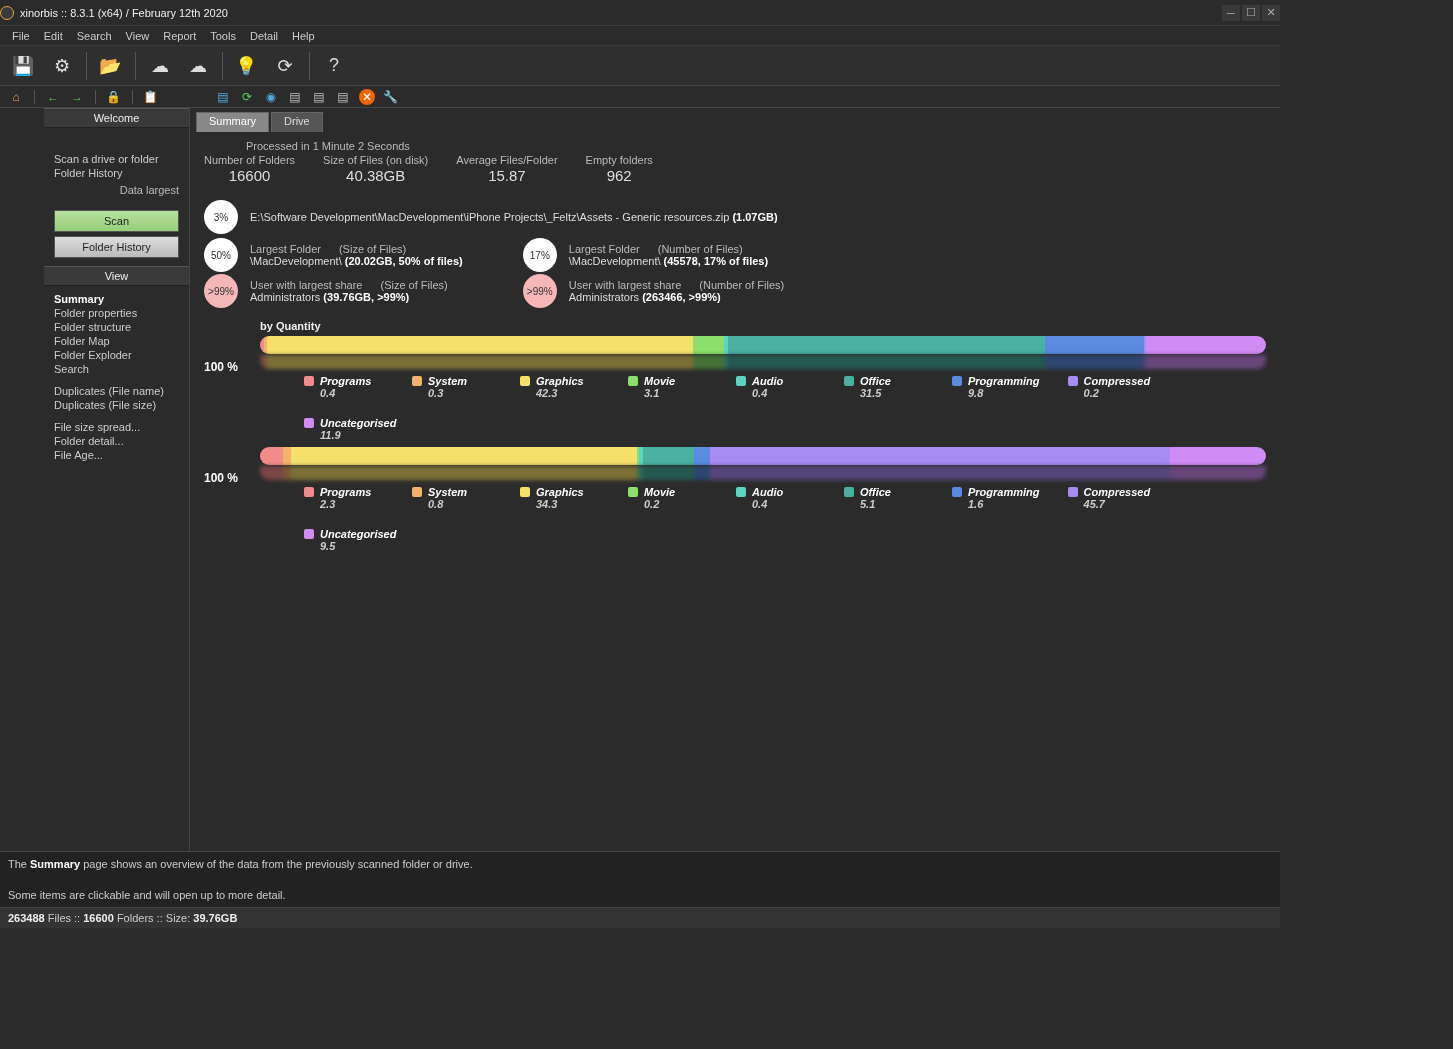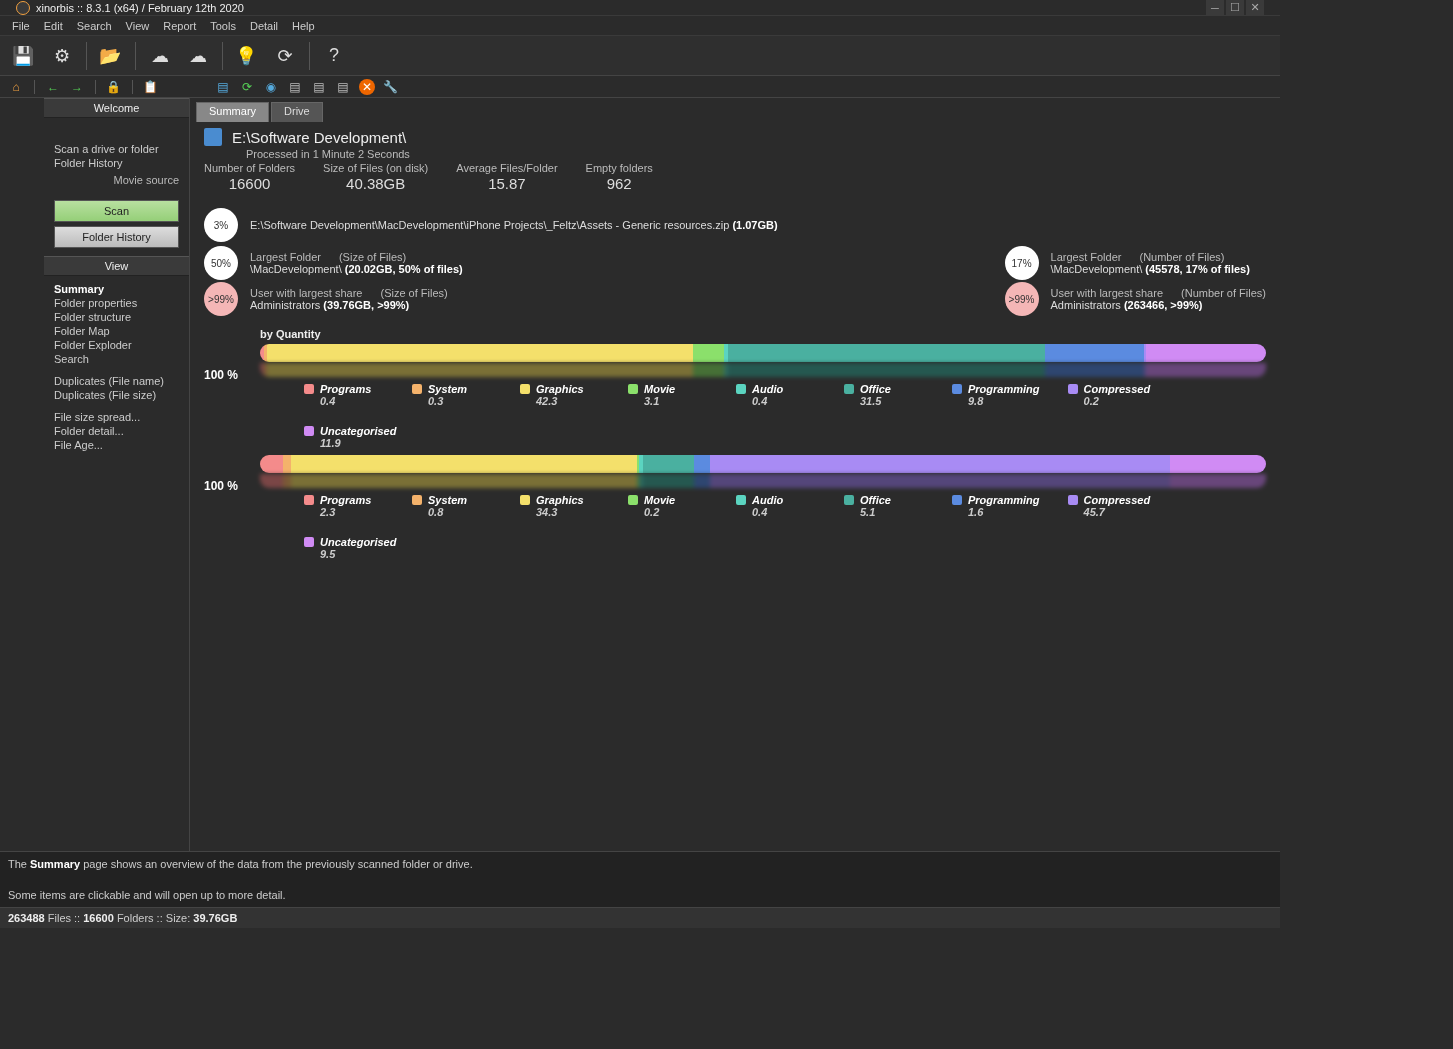--- a/index.html
+++ b/index.html
@@ -1,17 +1,17 @@
 <!DOCTYPE html>
 <html><head>
 <meta charset="utf-8">
 <style>
 * { margin: 0; padding: 0; box-sizing: border-box; font-family: Tahoma, Arial, sans-serif; font-size: 11px; }
 body { background: #2b2b2b; color: #ccc; width: 1280px; height: 928px; overflow: hidden; display: flex; flex-direction: column; }
-.titlebar { background: #2b2b2b; height: 16px; display: flex; align-items: center; padding: 0 16px; border-bottom: 1px solid #3a3a3a; }
+.titlebar { background: #2b2b2b; height: 26px; display: flex; align-items: center; padding: 0 0; border-bottom: 1px solid #3a3a3a; }
 .titlebar .icon { width: 14px; height: 14px; background: #3a3a3a; border-radius: 50%; margin-right: 6px; border:1px solid #f0a040; }
 .titlebar .title { color: #eee; font-size: 11px; flex:1; }
 .titlebar .winbtns { display:flex; gap:2px; }
 .titlebar .winbtns div { width:18px; height:16px; background:#3a3a3a; display:flex; align-items:center; justify-content:center; color:#aaa; cursor:pointer; }
 .menubar { height: 20px; display: flex; align-items: center; padding: 0 6px; gap: 2px; border-bottom:1px solid #3a3a3a; }
 .menubar span { padding: 2px 6px; color:#ccc; cursor:pointer; }
 .toolbar { height: 40px; display: flex; align-items: center; padding: 4px 8px; gap: 6px; border-bottom:1px solid #444; background:#2f2f2f; }
 .toolbar .tb { width:32px; height:32px; display:flex; align-items:center; justify-content:center; cursor:pointer; border-radius:3px; color:#ddd; font-size:18px; }
 .toolbar .sep { width:1px; height:28px; background:#555; margin:0 2px; }
 .toolbar2 { height: 22px; display:flex; align-items:center; padding: 0 8px; gap:8px; border-bottom:1px solid #444; background:#2b2b2b; }
@@ -42,21 +42,21 @@
 .stats { display:flex; gap:28px; padding:2px 0 8px 0; }
 .statcol { }
 .stat-label { color:#bbb; font-size:11px; }
 .stat-val { color:#ddd; font-size:15px; padding:1px 0 6px 0; text-align:center;}
 .info-row { display:flex; align-items:center; gap:12px; margin:2px 0; }
 .circ { width:34px; height:34px; border-radius:50%; background:#fff; display:flex; align-items:center; justify-content:center; font-size:10px; color:#333; position:relative; flex-shrink:0; }
 .circ.pink { background:#f4b6b6; }
 .info-labels { display:flex; gap:18px; font-size:11px; color:#bbb; }
 .info-val { color:#ddd; font-size:11px; }
 .info-val b { color:#fff; }
-.two-col { display:flex; gap:60px;justify-content:space-between; }
+.two-col { display:flex; gap:60px; }
 .sect-label { font-weight:bold; color:#eee; margin:10px 0 4px 56px; font-size:11px; }
 .bar-wrap { margin-left:56px; }
 .bar { height:18px; border-radius:9px; display:flex; overflow:hidden; }
 .bar .seg { height:100%; }
 .barref { height:14px; margin-top:1px; display:flex; overflow:hidden; filter: blur(2px) brightness(0.5); border-radius:0 0 9px 9px; margin-left:56px; }
 .pct { color:#fff; font-weight:bold; position:relative; font-size:12px; }
 .legend { display:flex; flex-wrap:wrap; gap:18px 28px; margin:6px 0 6px 100px;font-style:italic; }
 .leg { display:flex; align-items:flex-start; gap:6px; min-width:80px; }
 .leg .sw { width:10px; height:10px; border-radius:2px; margin-top:1px; }
 .leg .txt { color:#fff; font-size:11px; }
@@ -126,21 +126,21 @@
 </div>
 
 <div class="main">
 
   <div class="sidebar">
     <div class="panel-hd">Welcome</div>
     <div class="body">
       <div style="height:18px"></div>
       <div class="link">Scan a drive or folder</div>
       <div class="link">Folder History</div>
-      <div style="text-align:right;color:#bbb;padding:4px 0">Movie source</div>
+      <div style="text-align:right;color:#bbb;padding:4px 0">Data largest</div>
     </div>
     <div class="btnrow">
       <div class="abtn green">Scan</div>
       <div class="abtn grey">Folder History</div>
     </div>
     <div class="panel-hd">View</div>
     <div class="navlist" id="navlist">
         <div class="bold">Summary</div>
         <div>Folder properties</div>
         <div>Folder structure</div>
@@ -156,24 +156,20 @@
         <div>File Age...</div>
       </div>
   </div>
 
   <div class="content">
     <div class="tabs">
       <div class="tab active">Summary</div>
       <div class="tab">Drive</div>
     </div>
     <div class="scroll">
-      <div class="path-row">
-        <div class="flop"></div>
-        <h2>E:\Software Development\</h2>
-      </div>
       <div class="processed">Processed in 1 Minute 2 Seconds</div>
 
       <div class="stats" id="stats-row2" style="margin-top:-6px">
           <div class="statcol">
             <div class="stat-label">Number of Folders</div>
             <div class="stat-val">16600</div>
           </div>
           <div class="statcol">
             <div class="stat-label">Size of Files (on disk)</div>
             <div class="stat-val">40.38GB</div>

